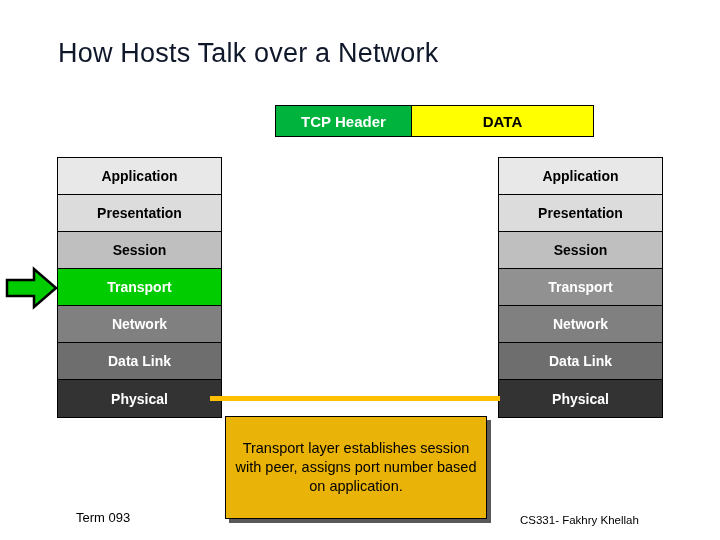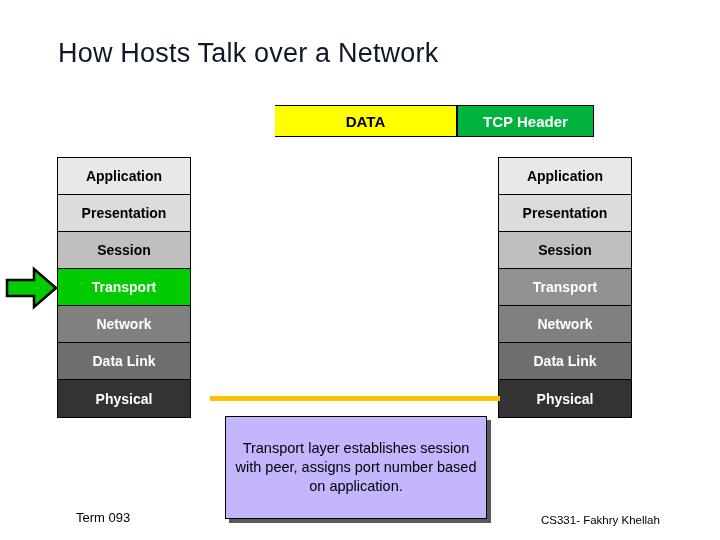--- a/index.html
+++ b/index.html
@@ -60,21 +60,21 @@
     width: 182px;
     background: #ffff00;
     color: #000000;
     border-left: none;
   }
 
   
   .stack {
     position: absolute;
     top: 157px;
-    width: 134px;
+    width: 165px;
     border: 1.5px solid #000000;
     box-sizing: border-box;
   }
   #stack-left  { left: 57px; }
   #stack-right { left: 498px; }
 
   .layer-box {
     height: 37px;
     border-bottom: 1.5px solid #000000;
     display: flex;
@@ -131,36 +131,36 @@
   
   #term-label {
     position: absolute;
     left: 76px;
     top: 510px;
     font-size: 13px;
     color: #000000;
   }
   #credit-label {
     position: absolute;
-    left: 541px;
+    left: 520px;
     top: 514px;
     font-size: 11.5px;
     color: #000000;
   }
 </style>
 </head>
 <body>
 
 <div id="slide">
 
   <div id="slide-title" style="color: #0f172a;">How Hosts Talk over a Network</div>
 
   <div class="packet-bar" id="packet-bar" style="left:275px;">
+    <div class="packet-seg header" style="background: rgb(0, 179, 60); color: rgb(255, 255, 255);">TCP Header</div>
     <div class="packet-seg data" style="background: rgb(255, 255, 0); color: rgb(0, 0, 0);">DATA</div>
-    <div class="packet-seg header" style="background: rgb(0, 179, 60); color: rgb(255, 255, 255);">TCP Header</div>
   </div>
 
   <div class="stack" id="stack-left">
     <div class="layer-box" style="background: rgb(232, 232, 232); color: rgb(0, 0, 0);">Application</div>
     <div class="layer-box" style="background: rgb(220, 220, 220); color: rgb(0, 0, 0);">Presentation</div>
     <div class="layer-box" style="background: rgb(191, 191, 191); color: rgb(0, 0, 0);">Session</div>
     <div class="layer-box" style="background: rgb(0, 204, 0); color: rgb(255, 255, 255);">Transport</div>
     <div class="layer-box" style="background: rgb(128, 128, 128); color: rgb(255, 255, 255);">Network</div>
     <div class="layer-box" style="background: rgb(110, 110, 110); color: rgb(255, 255, 255);">Data Link</div>
     <div class="layer-box" style="background: rgb(51, 51, 51); color: rgb(255, 255, 255);">Physical</div>
@@ -177,20 +177,20 @@
   </div>
 
   <div id="physical-link" style="background: rgb(255, 192, 0);"></div>
 
   <div id="transport-arrow">
     <svg width="58" height="48" viewBox="0 0 58 48" xmlns="http://www.w3.org/2000/svg">
       <polygon points="5,16 32,16 32,5 54,24 32,43 32,32 5,32" fill="#00cc00" stroke="#000000" stroke-width="2.5" stroke-linejoin="miter"></polygon>
     </svg>
   </div>
 
-  <div id="callout" style="background: #c4b5fd;">
+  <div id="callout" style="background: #eab308;">
     <div id="callout-text" style="color: rgb(0, 0, 0);">Transport layer establishes session with peer, assigns port number based on application.</div>
   </div>
 
   <div id="term-label">Term 093</div>
   <div id="credit-label">CS331- Fakhry Khellah</div>
 
 </div>
 
 </body></html>

